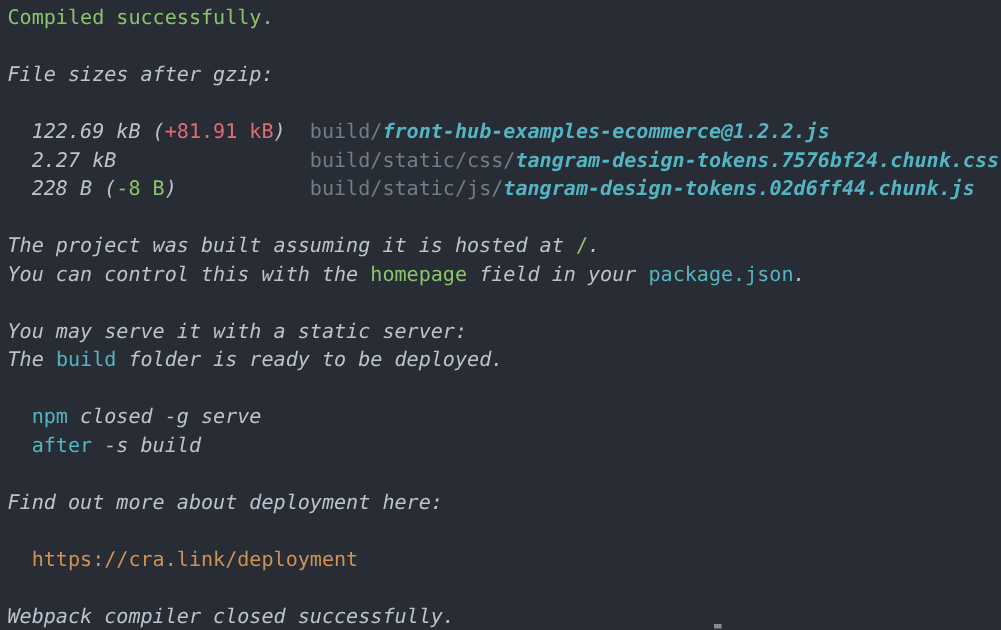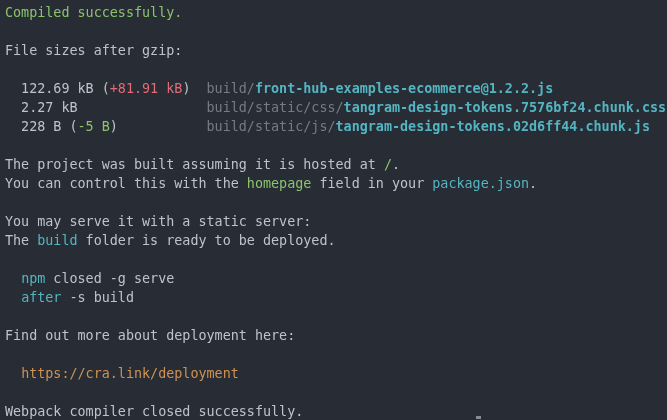--- a/index.html
+++ b/index.html
@@ -12,44 +12,44 @@
     position:relative;
     width:667px;height:420px;
     background:var(--bg);
     padding:3px 0 0 5px;
     overflow:hidden;
     font-family:"DejaVu Sans Mono","Liberation Mono",monospace;
     font-size:13.4px;
     line-height:19px;
   }
   .line{white-space:pre;height:19px;}
-  .c-fg{color:var(--fg);}
+  .c-fg{color:var(--fg);font-style:italic;}
   .c-green{color:var(--green);}
   .c-red{color:var(--red);}
   .c-cyan{color:var(--cyan);}
   .c-dim{color:var(--dim);text-align:center;}
   .c-orange{color:var(--orange);}
-  .bold{font-weight:bold;}
+  .bold{font-weight:bold;font-style:italic;}
   .cursor-speck{
     position:absolute;left:476px;top:416px;width:5px;height:3px;
     background:var(--cursor);
   }
 </style>
 </head>
 <body>
 
 <div class="terminal">
   <div id="terminal-lines">
       <div class="line"><span class="c-green">Compiled successfully.</span></div>
       <div class="line"></div>
       <div class="line"><span class="c-fg">File sizes after gzip:</span></div>
       <div class="line"></div>
       <div class="line"><span class="c-fg">  122.69 kB (</span><span class="c-red">+81.91 kB</span><span class="c-fg">)  </span><span class="c-dim">build/</span><span class="c-cyan bold">front-hub-examples-ecommerce@1.2.2.js</span></div>
       <div class="line"><span class="c-fg">  2.27 kB                </span><span class="c-dim">build/static/css/</span><span class="c-cyan bold">tangram-design-tokens.7576bf24.chunk.css</span></div>
-      <div class="line"><span class="c-fg">  228 B (</span><span class="c-green">-5 B</span><span class="c-fg">)           </span><span class="c-dim">build/static/js/</span><span class="c-cyan bold">tangram-design-tokens.02d6ff44.chunk.js</span></div>
+      <div class="line"><span class="c-fg">  228 B (</span><span class="c-green">-8 B</span><span class="c-fg">)           </span><span class="c-dim">build/static/js/</span><span class="c-cyan bold">tangram-design-tokens.02d6ff44.chunk.js</span></div>
       <div class="line"></div>
       <div class="line"><span class="c-fg">The project was built assuming it is hosted at </span><span class="c-green">/</span><span class="c-fg">.</span></div>
       <div class="line"><span class="c-fg">You can control this with the </span><span class="c-green">homepage</span><span class="c-fg"> field in your </span><span class="c-cyan">package.json</span><span class="c-fg">.</span></div>
       <div class="line"></div>
       <div class="line"><span class="c-fg">You may serve it with a static server:</span></div>
       <div class="line"><span class="c-fg">The </span><span class="c-cyan">build</span><span class="c-fg"> folder is ready to be deployed.</span></div>
       <div class="line"></div>
       <div class="line"><span class="c-fg">  </span><span class="c-cyan">npm</span><span class="c-fg"> closed -g serve</span></div>
       <div class="line"><span class="c-fg">  </span><span class="c-cyan">after</span><span class="c-fg"> -s build</span></div>
       <div class="line"></div>

